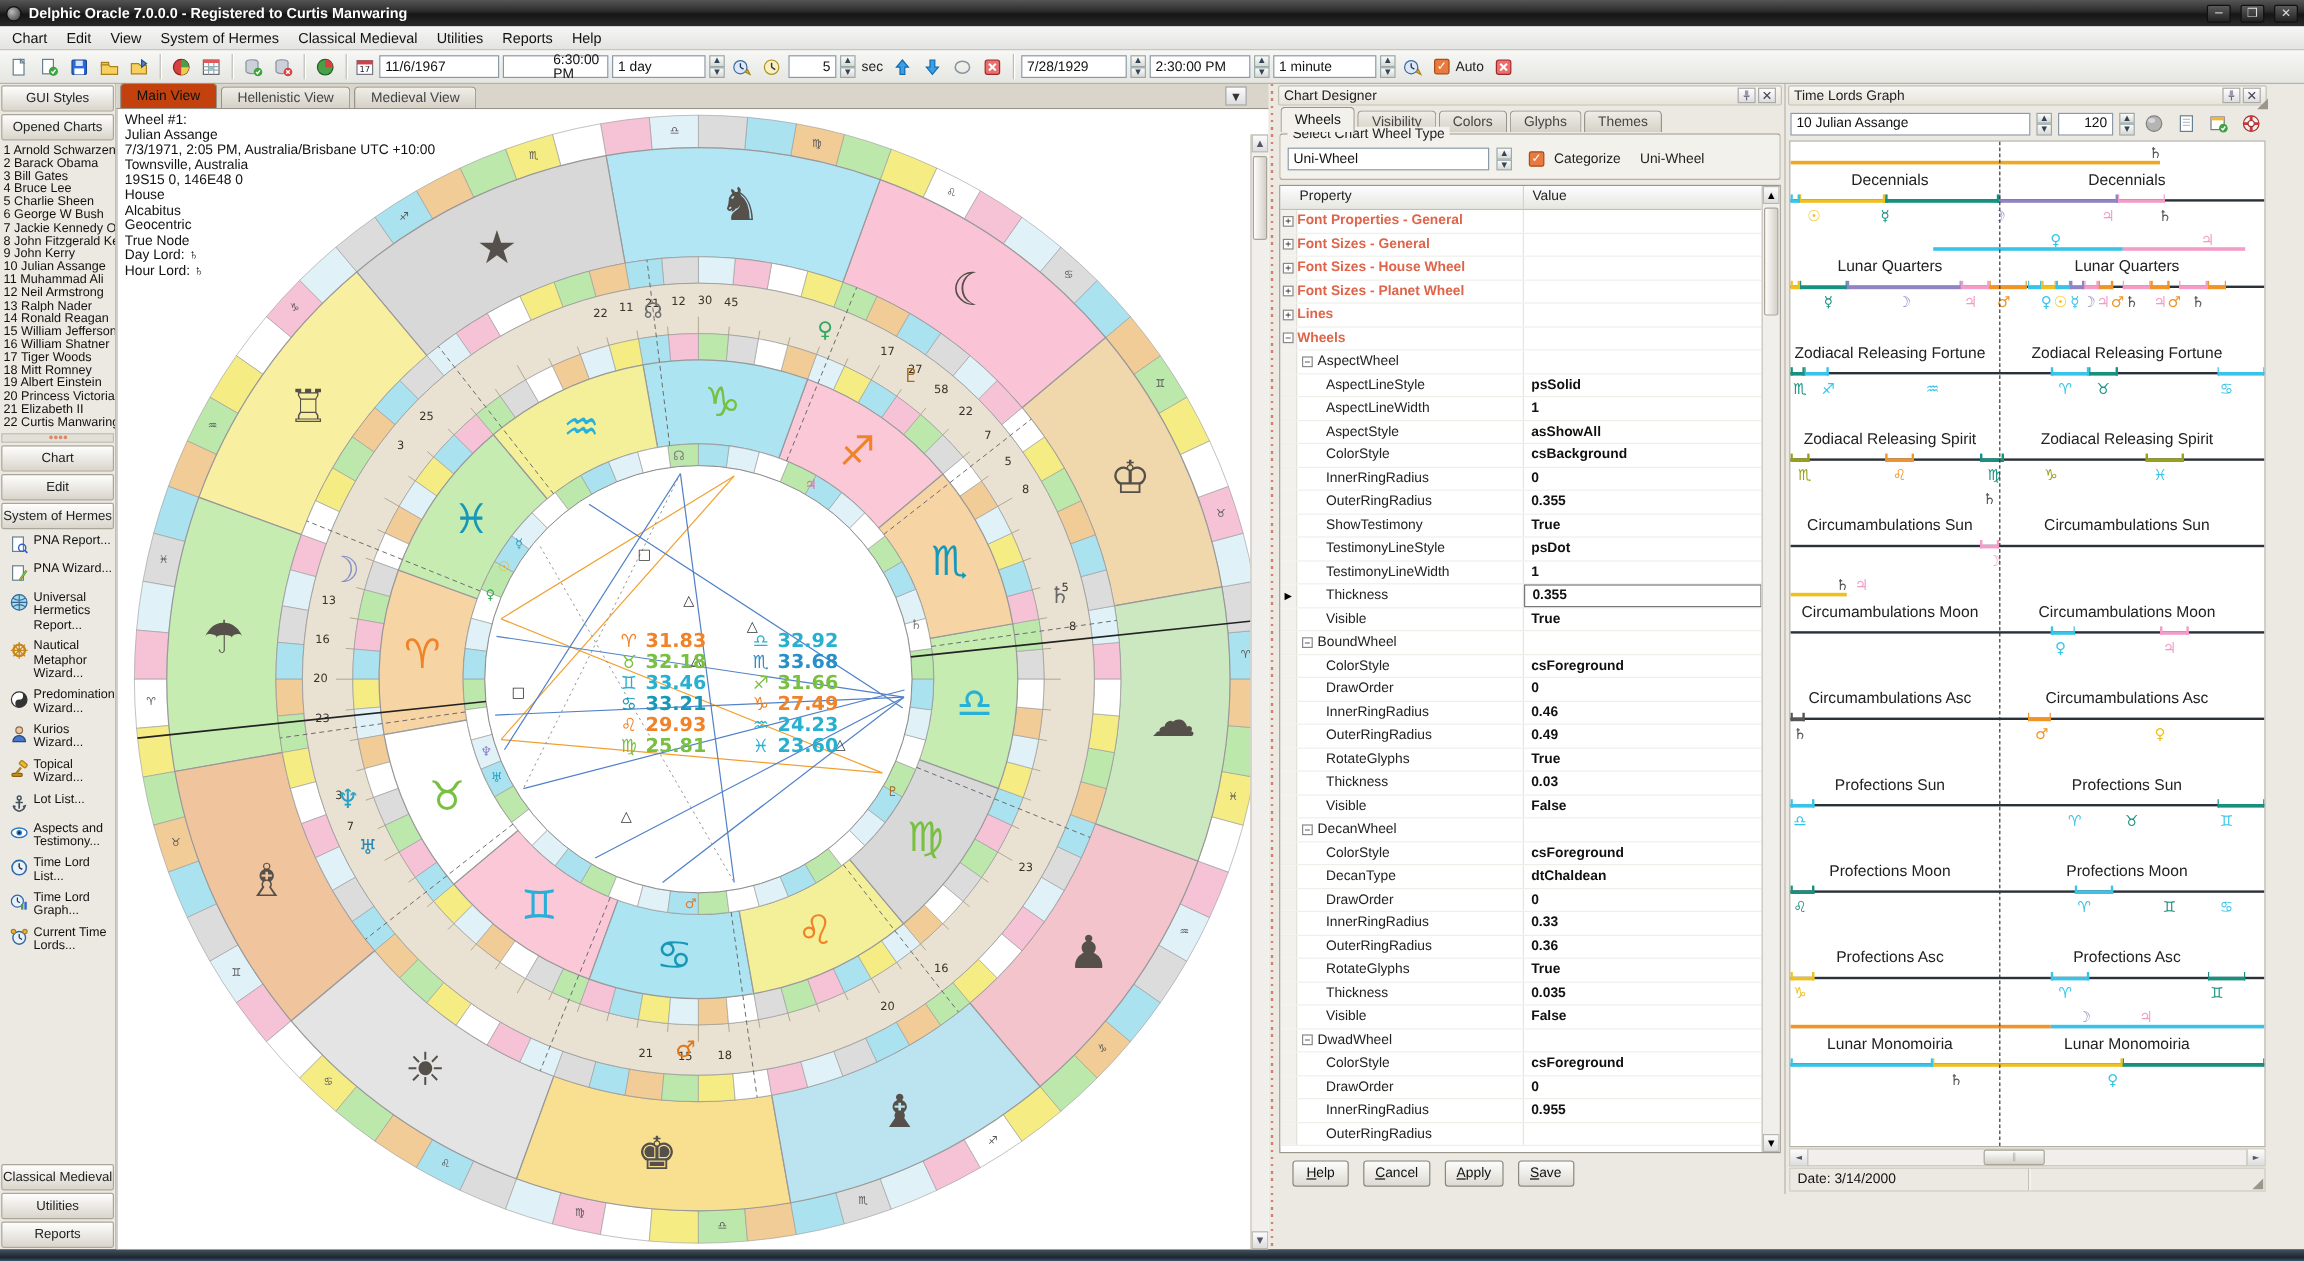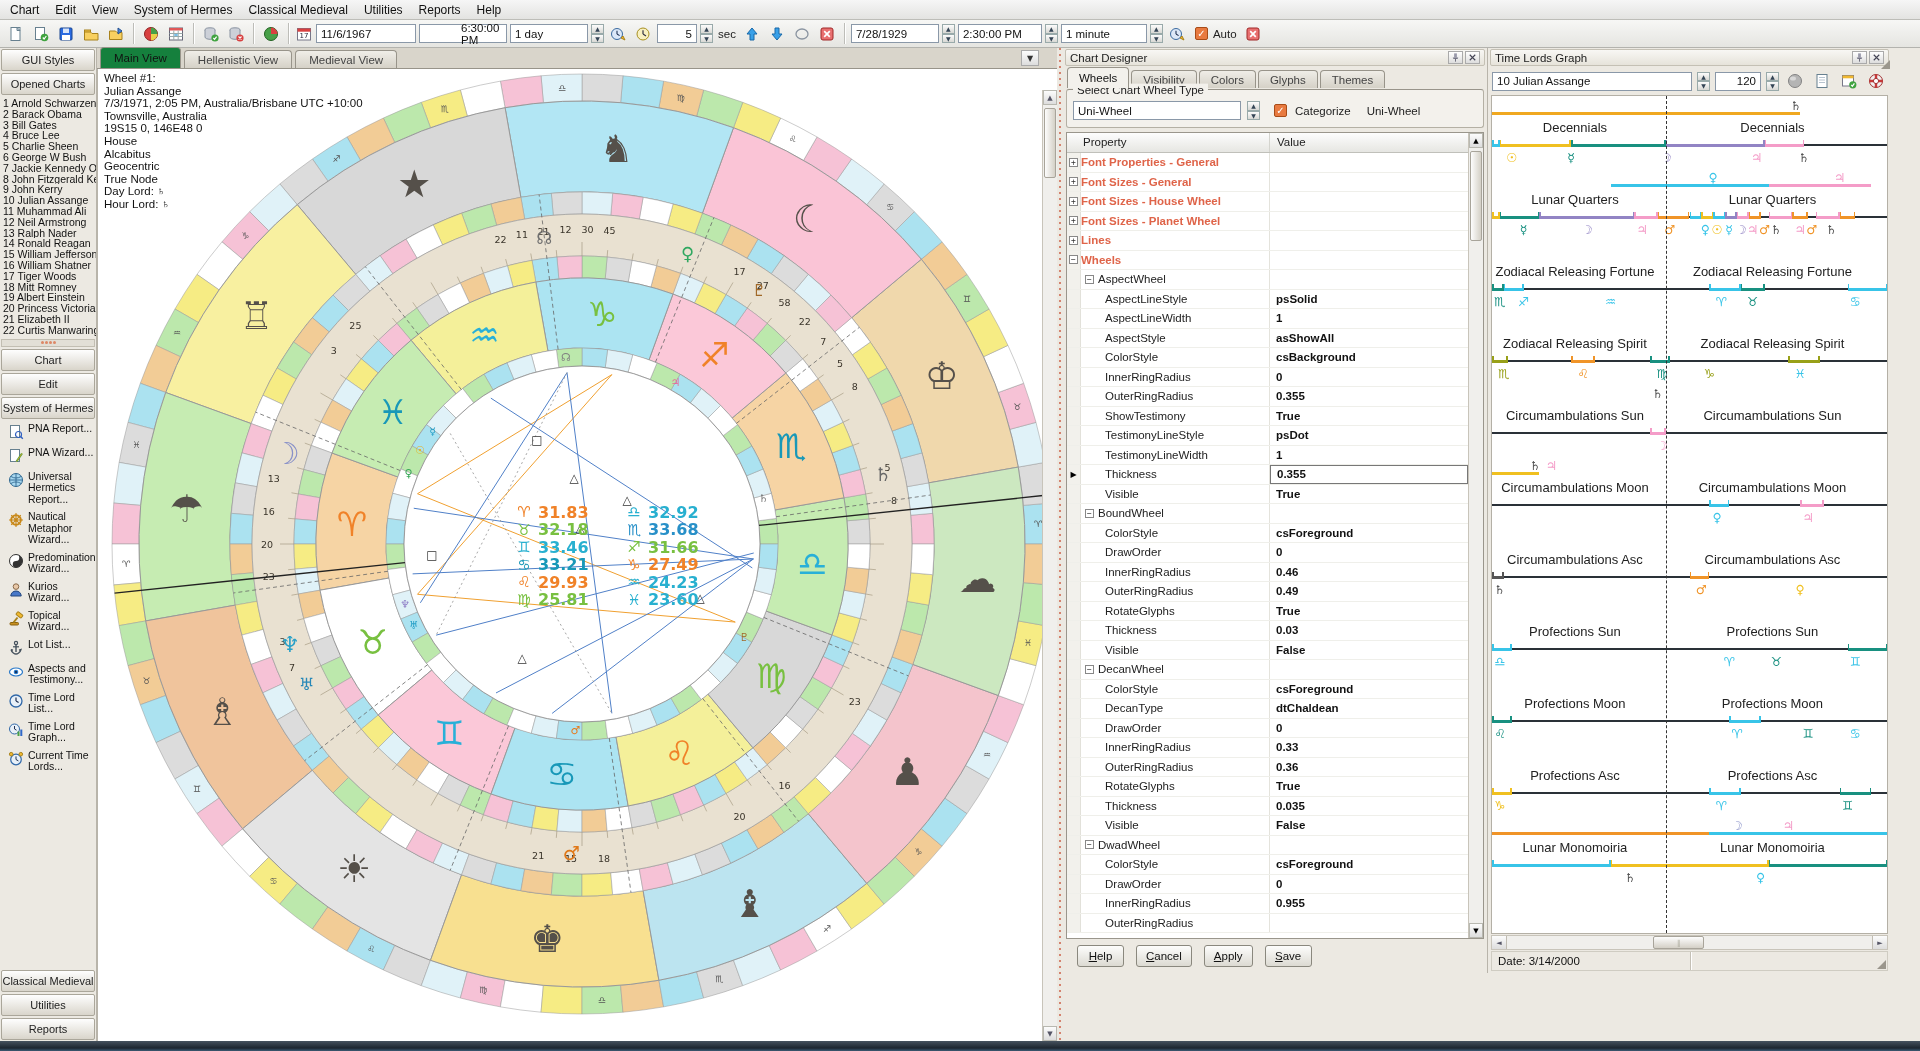--- a/index.html
+++ b/index.html
@@ -35,21 +35,21 @@
   .splitter i{width:3px;height:3px;background:#d86;border-radius:50%;}
   .sb-it{display:flex;gap:3px;padding:3px 0 3px 7px;align-items:flex-start;}
   .sb-it .lbl{font-size:10.5px;line-height:11.5px;color:#111;width:68px;}
   .sb-fill{flex:1;}
   
   .vgrip{width:6px;flex:none;background:#ece9e2;background-image:repeating-linear-gradient(180deg,#d4826e 0 2px,transparent 2px 6px);background-size:2px 100%;background-repeat:repeat-y;background-position:2px 0;}
   
   .main{width:960px;flex:none;position:relative;background:#ece9e2;display:flex;flex-direction:column;}
   .tabsrow{height:21px;background:#d9d5cb;display:flex;align-items:flex-end;padding-left:3px;border-bottom:1px solid #98948a;position:relative;flex:none;}
   .tab{height:18px;padding:0 13px;font-size:11.5px;display:flex;align-items:center;background:linear-gradient(#f0eee8,#d5d1c7);border:1px solid #98948a;border-bottom:none;border-radius:4px 4px 0 0;margin-right:3px;color:#444;}
-  .tab.active{background:#15803d;height:21px;color:#111;position:relative;z-index:2;}
+  .tab.active{background:#c2410c;height:21px;color:#111;position:relative;z-index:2;}
   .chevbtn{position:absolute;right:18px;top:2px;width:18px;height:16px;border:1px solid #aaa;background:linear-gradient(#fcfcfc,#ddd);display:flex;align-items:center;justify-content:center;font-size:8px;color:#333;font-family:"DejaVu Sans",sans-serif;}
   .canvas{flex:1;position:relative;background:#fff;overflow:hidden;border-left:1px solid #b8b4aa;}
   .infoblock{position:absolute;top:3px;left:6px;font-size:11.5px;line-height:12.6px;color:#111;z-index:5;}
   .wheel-svg{position:absolute;top:0;left:0;}
   .vscroll{position:absolute;top:21px;right:0;bottom:0;width:15px;background:#f0efec;border-left:1px solid #c8c4ba;display:flex;flex-direction:column;z-index:6;}
   .vscroll .arr{height:15px;display:flex;align-items:center;justify-content:center;font-size:7px;color:#556;background:linear-gradient(#fcfcfc,#ddd);border:1px solid #b8b8b0;font-family:"DejaVu Sans",sans-serif;}
   .vscroll .track{flex:1;position:relative;}
   .vthumb{position:absolute;left:1px;right:1px;top:3px;height:70px;background:linear-gradient(90deg,#fdfdfd,#d4d0c6);border:1px solid #a8a49a;border-radius:2px;}
   
   .right{width:857px;flex:none;display:flex;flex-direction:row;background:#ece9e2;}
@@ -107,20 +107,28 @@
   
   .statusrow{height:24px;background:#e7e4db;border-top:1px solid #b8b4aa;display:flex;align-items:center;padding-left:5px;flex:none;}
   .chip{background:#edeae2;border:1px solid #c6c2b6;border-radius:2px;font-size:10.5px;color:#444;padding:2.5px 9px;}
   .emptyrow{height:22px;background:#ece9e2;border-top:1px solid #d2cec4;flex:none;position:relative;}
   .winedge{height:10px;background:linear-gradient(#46525e,#1d2630 70%,#3c5a74);flex:none;}
 </style>
 </head>
 <body>
 
 <div class="window">
+  <div class="titlebar">
+    <span class="app-ico"></span>
+    <span>Delphic Oracle 7.0.0.0 -  Registered to Curtis Manwaring</span>
+    <span class="t-spacer"></span>
+    <span class="winbtn">─</span>
+    <span class="winbtn">❐</span>
+    <span class="winbtn">✕</span>
+  </div>
   <div class="menubar" id="menubar">
       <div class="mi">Chart</div>
       <div class="mi">Edit</div>
       <div class="mi">View</div>
       <div class="mi">System of Hermes</div>
       <div class="mi">Classical Medieval</div>
       <div class="mi">Utilities</div>
       <div class="mi">Reports</div>
       <div class="mi">Help</div>
     </div>

